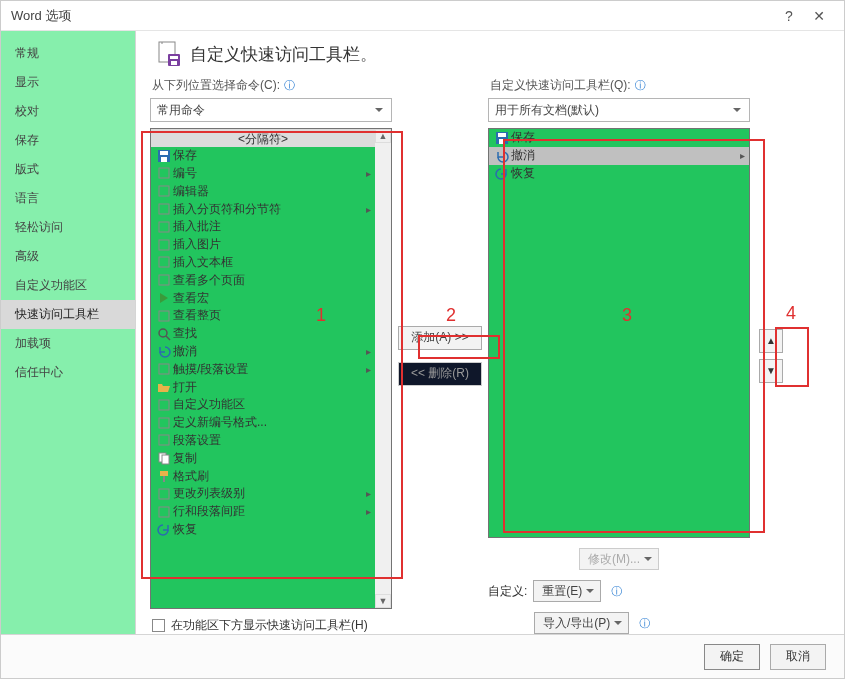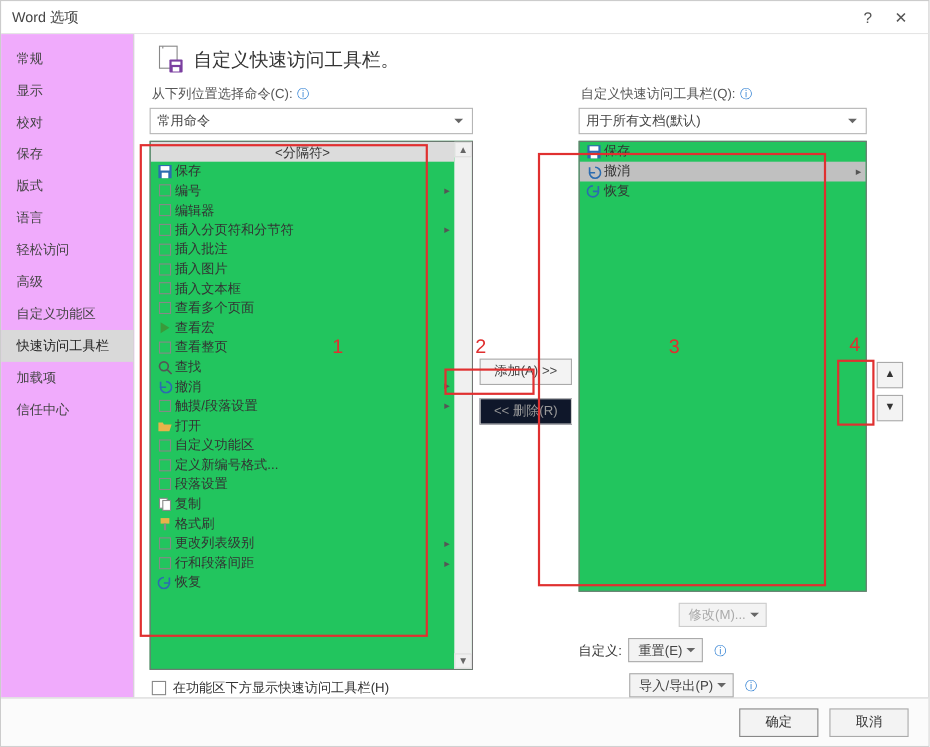--- a/index.html
+++ b/index.html
@@ -2,31 +2,31 @@
 <html><head>
 <meta charset="utf-8">
 <style>
   * { box-sizing: border-box; font-family: "Microsoft YaHei", "Segoe UI", sans-serif; }
   body { margin: 0; background: #fff; font-size: 12px; color: #333; }
   .dialog { width: 845px; height: 679px; border: 1px solid #ccc; display: flex; flex-direction: column; position: relative; }
   .titlebar { height: 30px; display: flex; align-items: center; padding: 0 10px; font-size: 13px; color: #444; border-bottom: 1px solid #e5e5e5; }
   .titlebar-spacer { flex: 1; }
   .titlebar-btn { width: 30px; text-align: center; font-size: 14px; color: #555; cursor: pointer; }
   .body { flex: 1; display: flex; }
-  .sidebar { width: 135px; border-right: 1px solid #d5d5d5; padding-top: 8px; background: #f0abfc;}
+  .sidebar { width: 135px; border-right: 1px solid #d5d5d5; padding-top: 8px; background: #86efac;}
   .sidebar-item { padding: 6px 14px; color: #444; cursor: pointer; }
   .sidebar-item.sel { background: #d9d9d9; color: #222; }
   .main { flex: 1; padding: 10px 14px 0 14px; position: relative; display:flex; flex-direction:column;}
   .header-row { display: flex; align-items: center; margin-bottom: 10px; padding-left:6px;}
   .header-icon { width: 26px; height: 26px; position: relative; margin-right: 8px; }
   .header-icon svg{width:26px;height:26px;}
   .header-text { font-size: 17px; }
   .cols { display: flex; align-items:stretch; flex:1; min-height:0;}
   .col-left, .col-right { display: flex; flex-direction: column; }
-  .col-left { width: 294px; }
+  .col-left { width: 242px; }
   .col-mid { width: 96px; display: flex; flex-direction: column; align-items: center; justify-content: center; }
   .col-right { width: 262px; }
   .col-far { width: 42px; display:flex; flex-direction:column; align-items:center; justify-content:center;}
   .lbl { margin: 0 0 4px 2px; color:#555; }
   .info-icon { display:inline-block; color:#2b7dd2; margin-left:4px; font-size:11px; cursor:help;}
   .select { height: 24px; border: 1px solid #b5b5b5; background: #fff; display: flex; align-items: center; padding: 0 6px; position: relative; color:#444;}
   .select::after { content: ""; position: absolute; right: 8px; top: 9px; border: 4px solid transparent; border-top-color: #666; }
   .listbox { border: 1px solid #737373; flex: 1; margin-top: 6px; display: flex; background: #22c55e; min-height:0;}
   .listbox-inner { flex: 1; overflow: hidden; }
   .listbox .item { display: flex; align-items: center; height: 17.8px; padding: 0 4px; position: relative; font-size:12px; color:#333;}
@@ -41,21 +41,21 @@
   .mid-btn { width: 84px; height: 24px; border: 1px solid #aaa; background: #f3f3f3; margin: 6px 0; display:flex;align-items:center;justify-content:center; color:#444; cursor:pointer;}
   .mid-btn.disabled { color:#999; border-color:#ccc; background:#0f172a;}
   .updown-btn { width:24px; height:24px; border:1px solid #aaa; background:#f3f3f3; display:flex;align-items:center;justify-content:center; margin:3px 0; cursor:pointer;}
   .updown-btn span{font-size:10px;color:#333;}
   .red-box { position: absolute; border: 2px solid #e03030; pointer-events: none; }
   .red-label { position: absolute; color: #e03030; font-size: 18px; font-weight:400; pointer-events:none;}
   .below-right { margin-top:10px; display:flex; align-items:center; gap:6px; justify-content:flex-start;}
   .below-left { margin-top:8px; display:flex; align-items:center; padding-left:2px;}
   .checkbox { width:13px;height:13px;border:1px solid #888;margin-right:6px; background:#fff;}
   .footer { height:44px; border-top:1px solid #d5d5d5; display:flex; align-items:center; justify-content:flex-end; padding-right:18px; gap:10px; background:#fbfbfb;}
-  .footer .btn { width:72px;height:26px;border:1px solid #aaa;background:#f3f3f3;display:flex;align-items:center;justify-content:center;color:#333;cursor:pointer;}
+  .footer .btn { width:56px;height:26px;border:1px solid #aaa;background:#f3f3f3;display:flex;align-items:center;justify-content:center;color:#333;cursor:pointer;}
   .footer .btn.primary { border-color:#888;}
   .combo-btn { height:22px;border:1px solid #aaa;background:#f3f3f3;padding:0 18px 0 8px;display:inline-flex;align-items:center;position:relative;color:#444;}
   .combo-btn::after{content:"";position:absolute;right:6px;top:8px;border:4px solid transparent;border-top-color:#666;}
   .combo-btn.disabled{color:#aaa;border-color:#ccc;}
 </style>
 </head>
 <body>
 
 <div class="dialog">
   <div class="titlebar">

